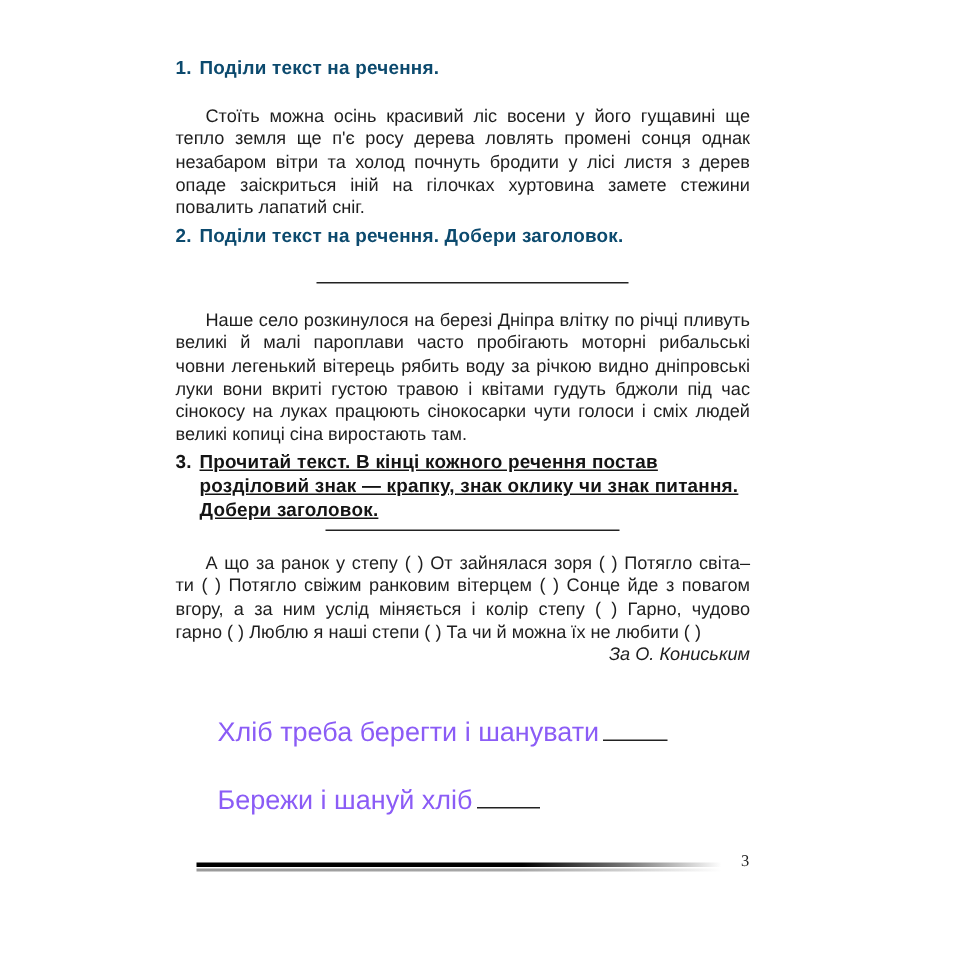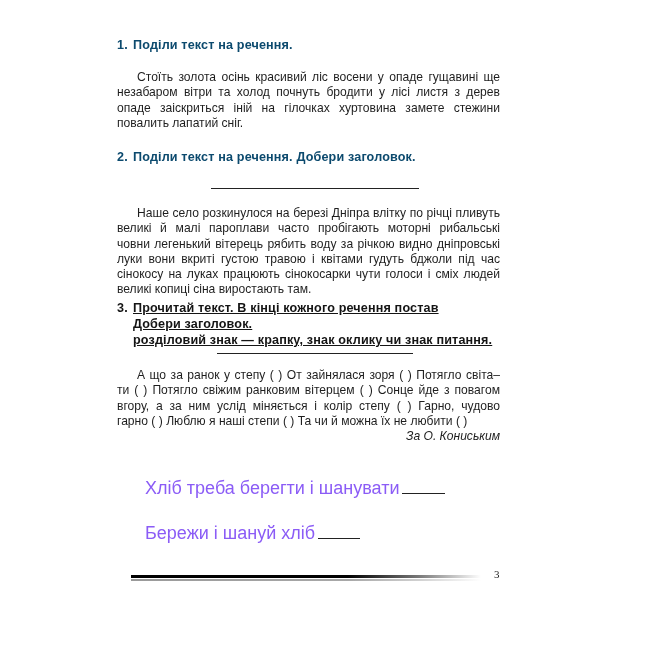--- a/index.html
+++ b/index.html
@@ -130,21 +130,22 @@
 </head>
 <body>
 
 <div class="page">
 
   <div class="heading" style="top:37px;">
     <span class="num">1.</span><span>Поділи текст на речення.</span>
   </div>
 
   <div class="para" style="top:70px;">
-    <span class="line first">Стоїть золота осінь красивий ліс восени у опаде гущавині ще</span>
+    <span class="line first">Стоїть можна осінь красивий ліс восени у його гущавині ще</span>
+    <span class="line">тепло земля ще п'є росу дерева ловлять промені сонця однак</span>
     <span class="line">незабаром вітри та холод почнуть бродити у лісі листя з дерев</span>
     <span class="line">опаде заіскриться іній на гілочках хуртовина замете стежини</span>
     <span class="line last">повалить лапатий сніг.</span>
   </div>
 
   <div class="heading" style="top:149px;">
     <span class="num">2.</span><span>Поділи текст на речення. Добери заголовок.</span>
   </div>
 
   <div class="title-line" style="left:211px; top:188px; width:208px;"></div>
@@ -153,22 +154,22 @@
     <span class="line first">Наше село розкинулося на березі Дніпра влітку по річці пливуть</span>
     <span class="line">великі й малі пароплави часто пробігають моторні рибальські</span>
     <span class="line">човни легенький вітерець рябить воду за річкою видно дніпровські</span>
     <span class="line">луки вони вкриті густою травою і квітами гудуть бджоли під час</span>
     <span class="line">сінокосу на луках працюють сінокосарки чути голоси і сміх людей</span>
     <span class="line last">великі копиці сіна виростають там.</span>
   </div>
 
   <div class="heading-multi" style="top:300px;">
     <div class="row"><span class="num" style="display:inline-block;width:16px;">3.</span><span>Прочитай текст. В кінці кожного речення постав</span></div>
+    <div class="row indent">розділовий знак — крапку, знак оклику чи знак питання.</div>
     <div class="row indent">Добери заголовок.</div>
-    <div class="row indent">розділовий знак — крапку, знак оклику чи знак питання.</div>
   </div>
 
   <div class="title-line" style="left:217px; top:353px; width:196px;"></div>
 
   <div class="para" style="top:368px;">
     <span class="line first">А що за ранок у степу ( ) От зайнялася зоря ( ) Потягло світа–</span>
     <span class="line">ти ( ) Потягло свіжим ранковим вітерцем ( ) Сонце йде з повагом</span>
     <span class="line">вгору, а за ним услід міняється і колір степу ( ) Гарно, чудово</span>
     <span class="line last">гарно ( ) Люблю я наші степи ( ) Та чи й можна їх не любити ( )</span>
   </div>

